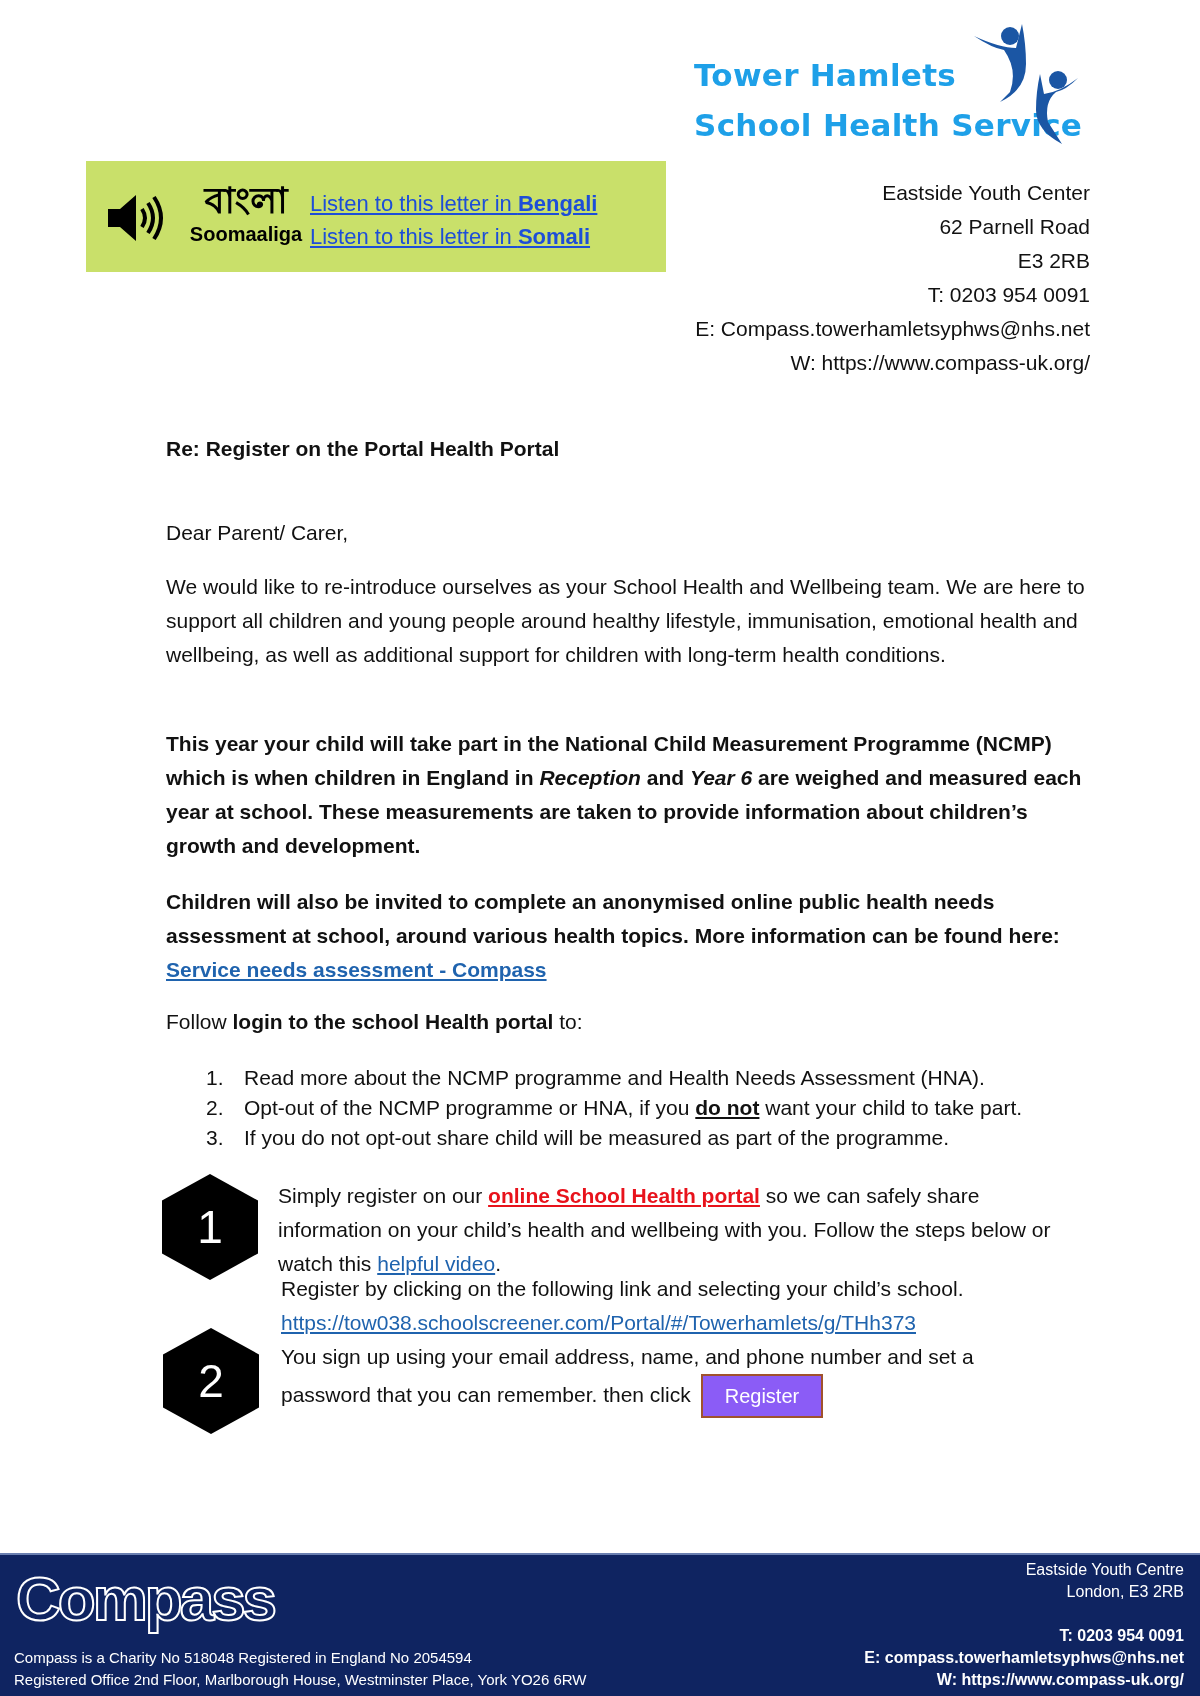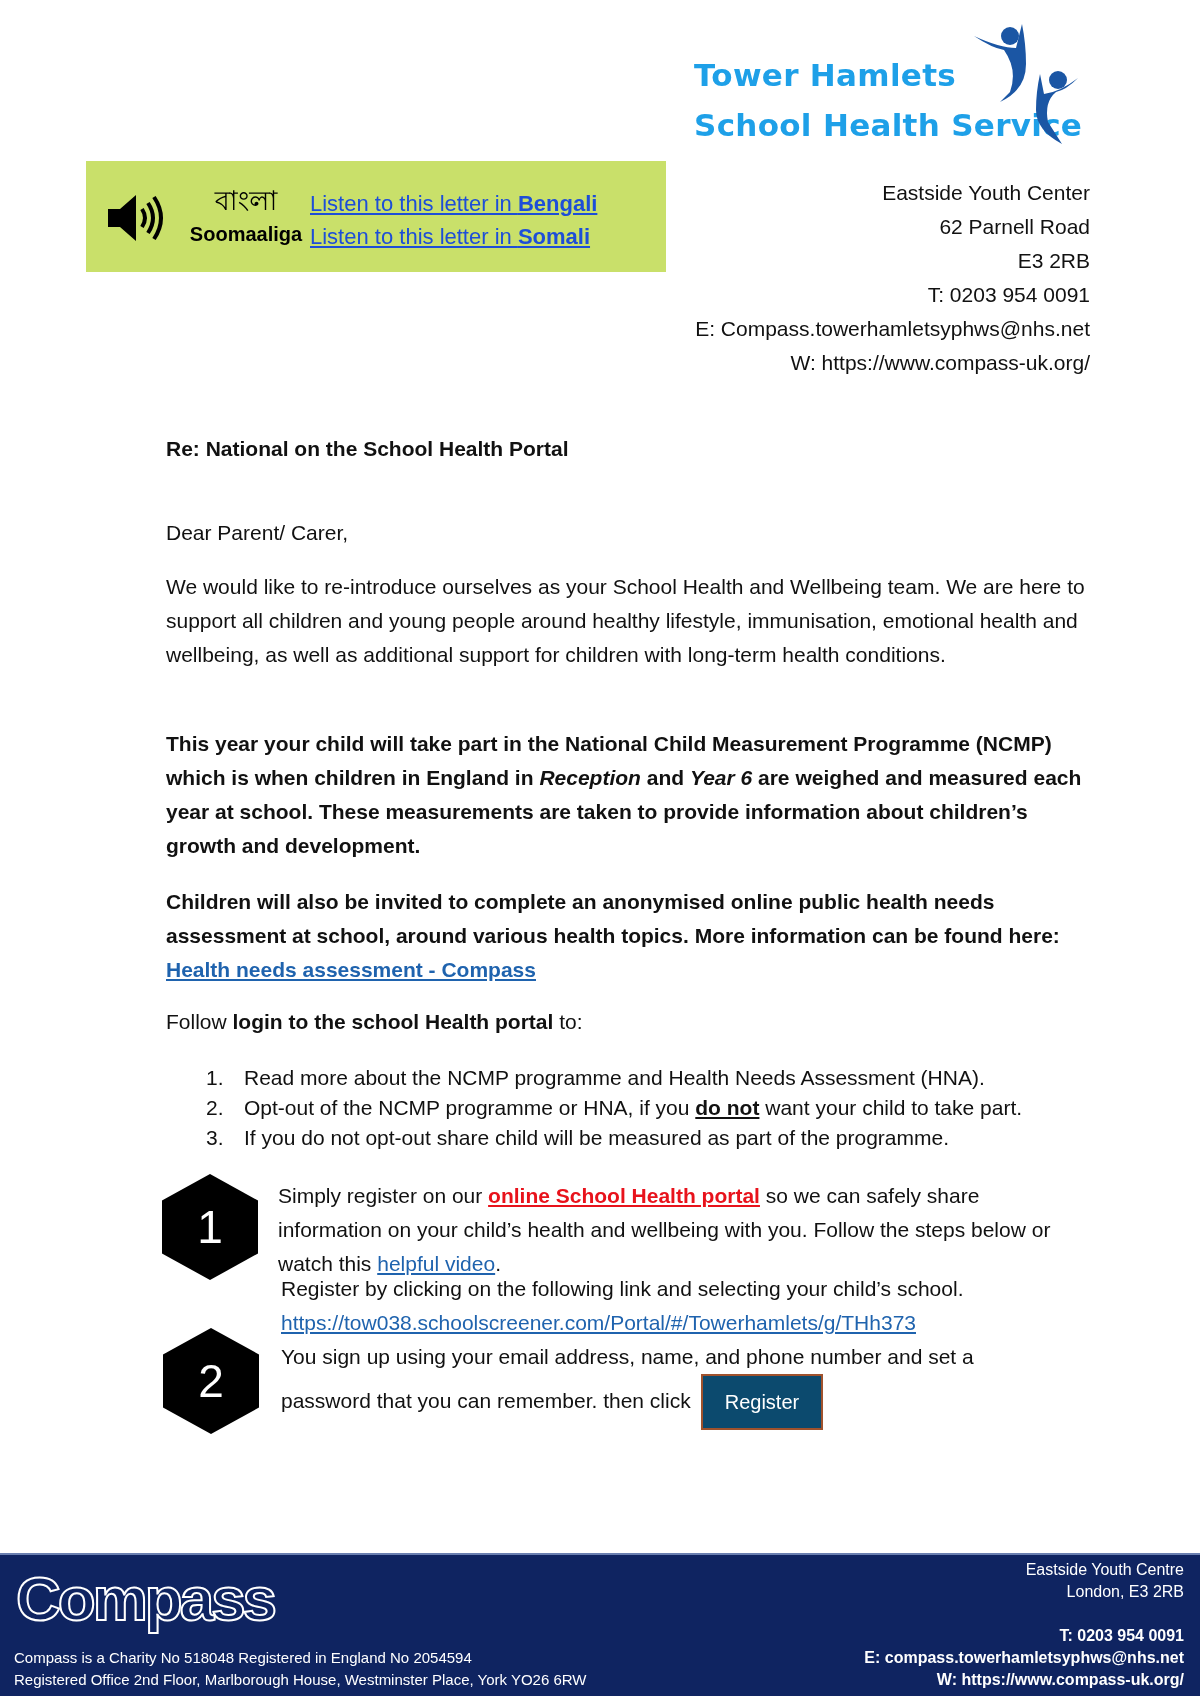--- a/index.html
+++ b/index.html
@@ -10,21 +10,21 @@
   
   .logo-text { left: 694px; top: 50px; color: #1ea0e8; font-weight: bold;
                font-size: 31px; line-height: 50px; letter-spacing: 0.3px;
                font-family: "DejaVu Sans", sans-serif; }
   .logo-figures { left: 970px; top: 18px; width: 110px; height: 128px; }
 
   
   .banner { left: 86px; top: 161px; width: 580px; height: 111px; background: #c9e06a; }
   .speaker { left: 20px; top: 28px; width: 62px; height: 58px; }
   .lang-col { left: 98px; top: 20px; width: 124px; text-align: center; }
-  .lang-bn { font-size: 27px; line-height: 40px; font-family: "DejaVu Sans", sans-serif; color:#000; }
+  .lang-bn { font-size: 36px; line-height: 40px; font-family: "DejaVu Sans", sans-serif; color:#000;font-weight:bold; }
   .lang-so { font-size: 20px; font-weight: bold; line-height: 30px; color:#000; margin-top:-2px; }
   .listen-col { left: 224px; top: 26px; font-size: 22px; line-height: 33px; }
   .listen-col a { color: #1d4ed8; text-decoration: underline; display:block; }
   .listen-col b { font-weight: bold; }
 
   
   .address { right: 110px; top: 176px; text-align: right; font-size: 21px; line-height: 34px; color: #111; }
 
   
   .body-text { left: 166px; width: 920px; font-size: 21px; line-height: 34px; color: #111; }
@@ -44,22 +44,22 @@
   .hex { width: 96px; height: 106px; background: #000; color: #fff;
          clip-path: polygon(50% 0, 100% 25%, 100% 75%, 50% 100%, 0 75%, 0 25%);
          display: flex; align-items: center; justify-content: center;
          font-size: 46px; font-family: "Liberation Sans", sans-serif; }
   .hex1 { left: 162px; top: 1174px; }
   .hex2 { left: 163px; top: 1328px; }
   .step { font-size: 21px; line-height: 34px; color: #111; }
   .step1 { left: 278px; top: 1179px; width: 780px; }
   .step2 { left: 281px; top: 1272px; width: 780px; }
   .red-link { color: #e8121b; font-weight: bold; text-decoration: underline; }
-  .reg-btn { display: inline-block; background: #0c4a6e; color: #fff; border: 2px solid #a0522d;
-             padding: 8px 22px; margin-left: 10px; font-size: 20px; line-height: 36px; vertical-align: middle; }
+  .reg-btn { display: inline-block; background: #8b5cf6; color: #fff; border: 2px solid #a0522d;
+             padding: 2px 22px; margin-left: 10px; font-size: 20px; line-height: 36px; vertical-align: middle; }
 
   
   .footer { left: 0; top: 1553px; width: 1200px; height: 143px; background: #0f2461;
             border-top: 2px solid #6a7fb0; color: #fff; }
   .compass-logo { left: 16px; top: 4px; font-size: 62px; font-weight: bold; color: #0f2461;
                   -webkit-text-stroke: 2px #fff; letter-spacing: -3px; line-height: 80px; }
   .foot-left { left: 14px; top: 92px; font-size: 15px; line-height: 22px; }
   .foot-right { right: 16px; top: 4px; text-align: right; font-size: 16px; line-height: 22px; }
   .foot-right .bold { font-weight: bold; }
   .foot-right a { color: #fff; }
@@ -101,29 +101,29 @@
 
 <div class="abs address">
   <div>Eastside Youth Center</div>
   <div>62 Parnell Road</div>
   <div>E3 2RB</div>
   <div>T: 0203 954 0091</div>
   <div>E: Compass.towerhamletsyphws@nhs.net</div>
   <div>W: https://www.compass-uk.org/</div>
 </div>
 
-<div class="abs body-text subject">Re: National on the School Health Portal</div>
+<div class="abs body-text subject">Re: Register on the Portal Health Portal</div>
 <div class="abs body-text greeting">Dear Parent/ Carer,</div>
 <div class="abs body-text p1">We would like to re-introduce ourselves as your School Health and Wellbeing team. We are here to support all children and young people around healthy lifestyle, immunisation, emotional health and wellbeing, as well as additional support for children with long-term health conditions.</div>
 <div class="abs body-text p2">
   <span>This year your child will take part in the </span><b>National Child Measurement Programme (NCMP)</b><span> which is when children in England in </span><i>Reception</i><span> and </span><i>Year 6</i><span> are weighed and measured each year at school. These measurements are taken to provide information about children’s growth and development.</span>
 </div>
 <div class="abs body-text p3">
   <span>Children will also be invited to complete an anonymised online public health needs assessment at school, around various health topics. More information can be found here:</span><br>
-  <a>Health needs assessment - Compass</a>
+  <a>Service needs assessment - Compass</a>
 </div>
 <div class="abs body-text p4">
   <span>Follow </span><b>login to the school Health portal</b><span> to:</span>
 </div>
 
 <div class="abs list">
   <div class="li">
     <span class="num">1.</span>
     <span>Read more about the NCMP programme and Health Needs Assessment (HNA).</span>
   </div>

